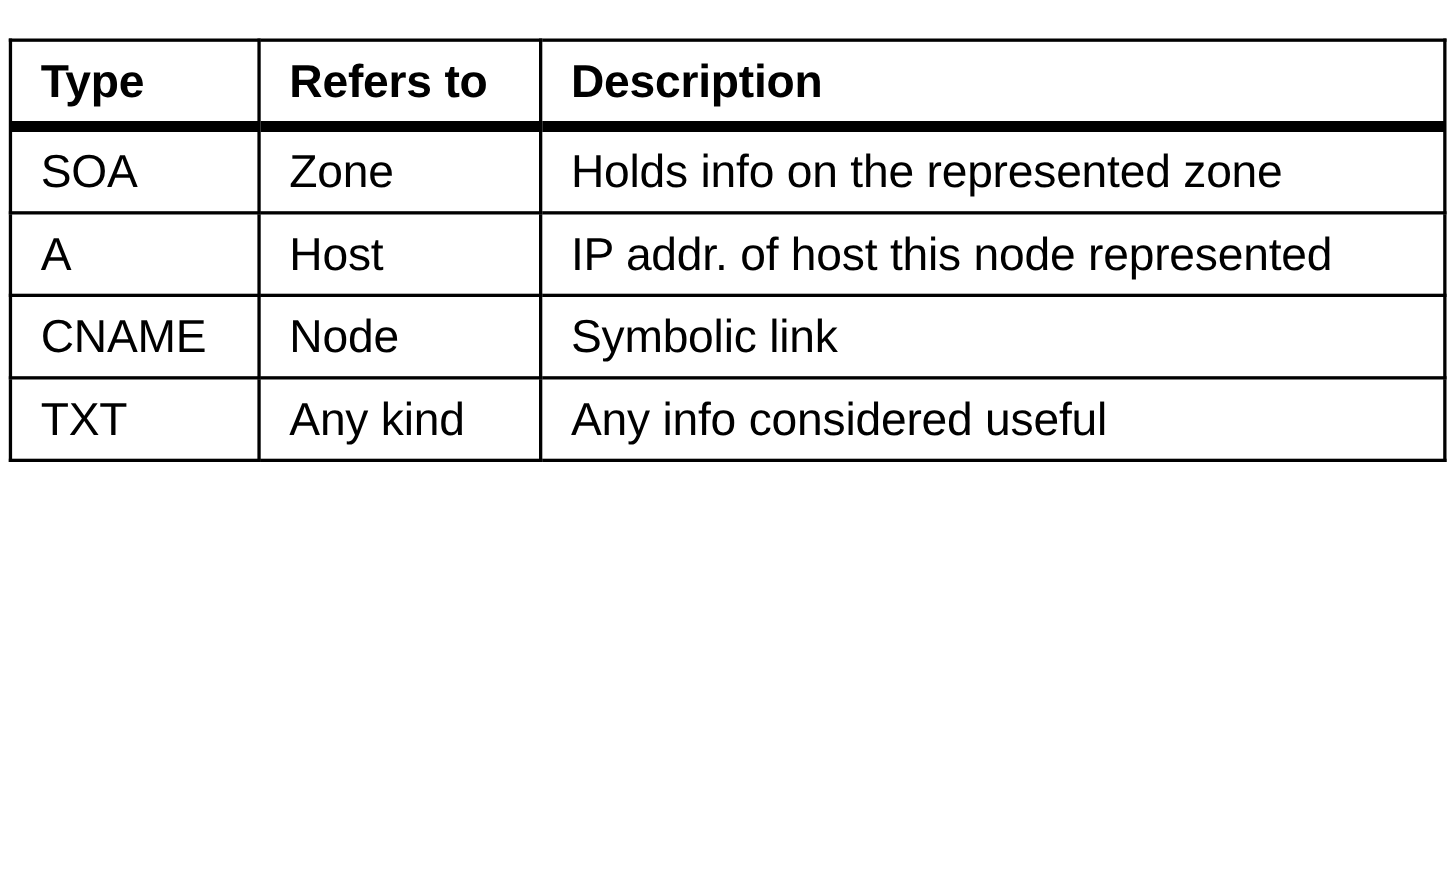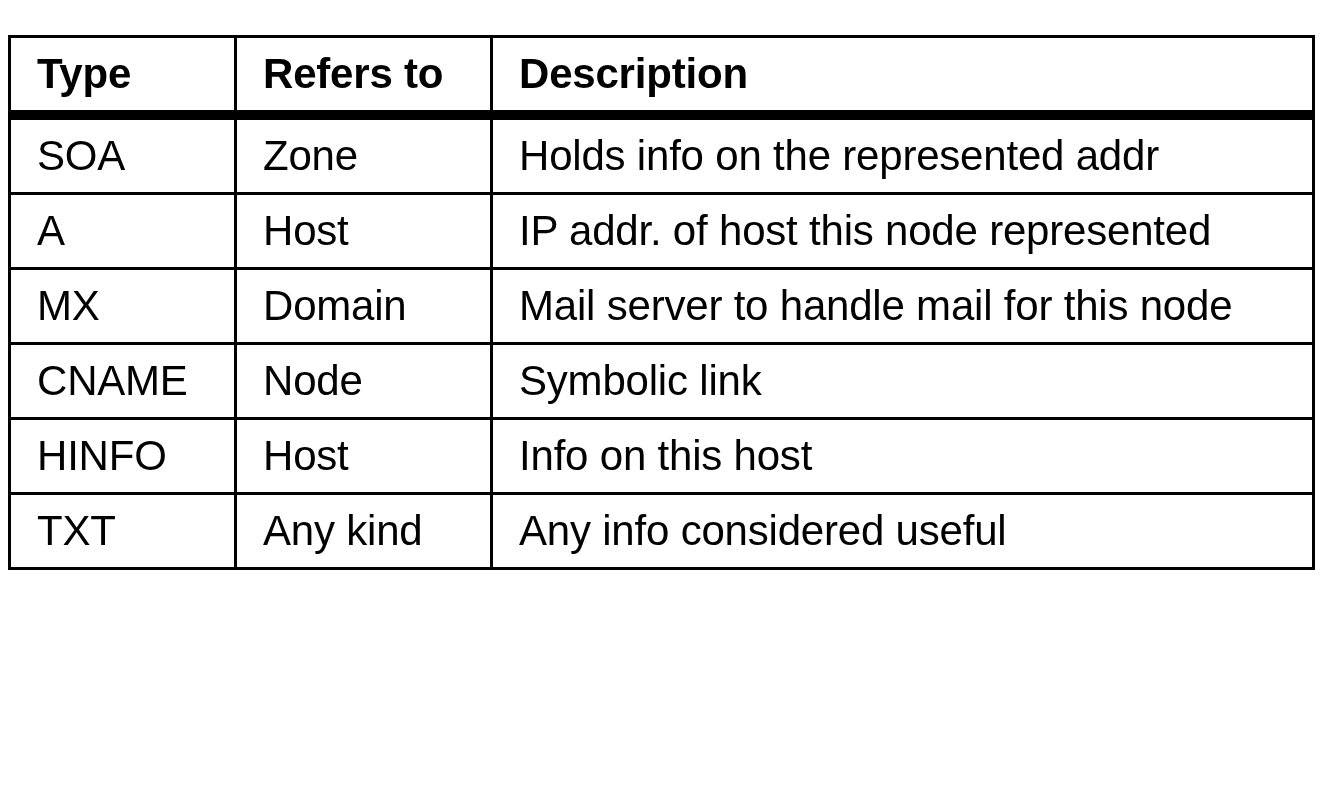--- a/index.html
+++ b/index.html
@@ -84,49 +84,39 @@
         <th>Refers to</th>
         <th>Description</th>
       </tr>
     </thead>
 
     <tbody>
 
       <tr>
         <td class="type-cell">SOA</td>
         <td class="refers-cell">Zone</td>
-        <td class="desc-cell">Holds info on the represented addr</td>
+        <td class="desc-cell">Holds info on the represented zone</td>
       </tr>
 
       <tr>
         <td class="type-cell">A</td>
         <td class="refers-cell">Host</td>
         <td class="desc-cell">IP addr. of host this node represented</td>
       </tr>
 
-      <tr>
-        <td class="type-cell">MX</td>
-        <td class="refers-cell">Domain</td>
-        <td class="desc-cell">Mail server to handle mail for this node</td>
-      </tr>
 
 
 
       <tr>
         <td class="type-cell">CNAME</td>
         <td class="refers-cell">Node</td>
         <td class="desc-cell">Symbolic link</td>
       </tr>
 
 
-      <tr>
-        <td class="type-cell">HINFO</td>
-        <td class="refers-cell">Host</td>
-        <td class="desc-cell">Info on this host</td>
-      </tr>
 
       <tr>
         <td class="type-cell">TXT</td>
         <td class="refers-cell">Any kind</td>
         <td class="desc-cell">Any info considered useful</td>
       </tr>
 
     </tbody>
   </table>
 

